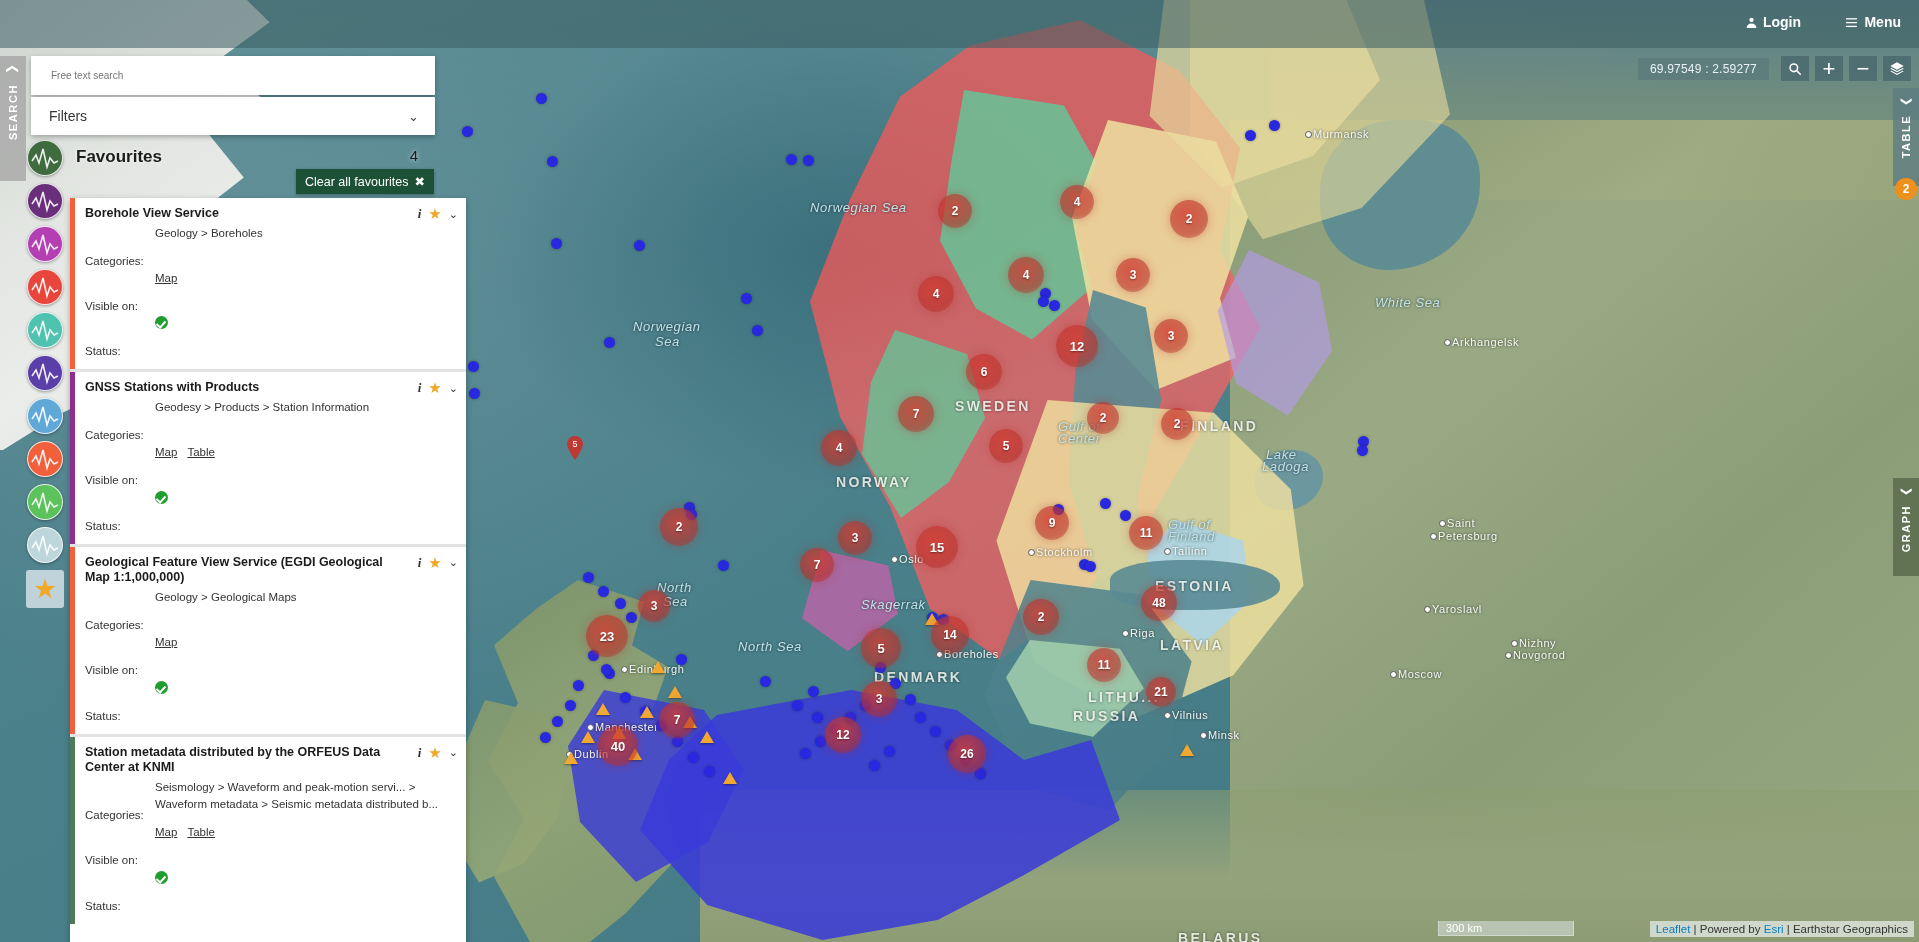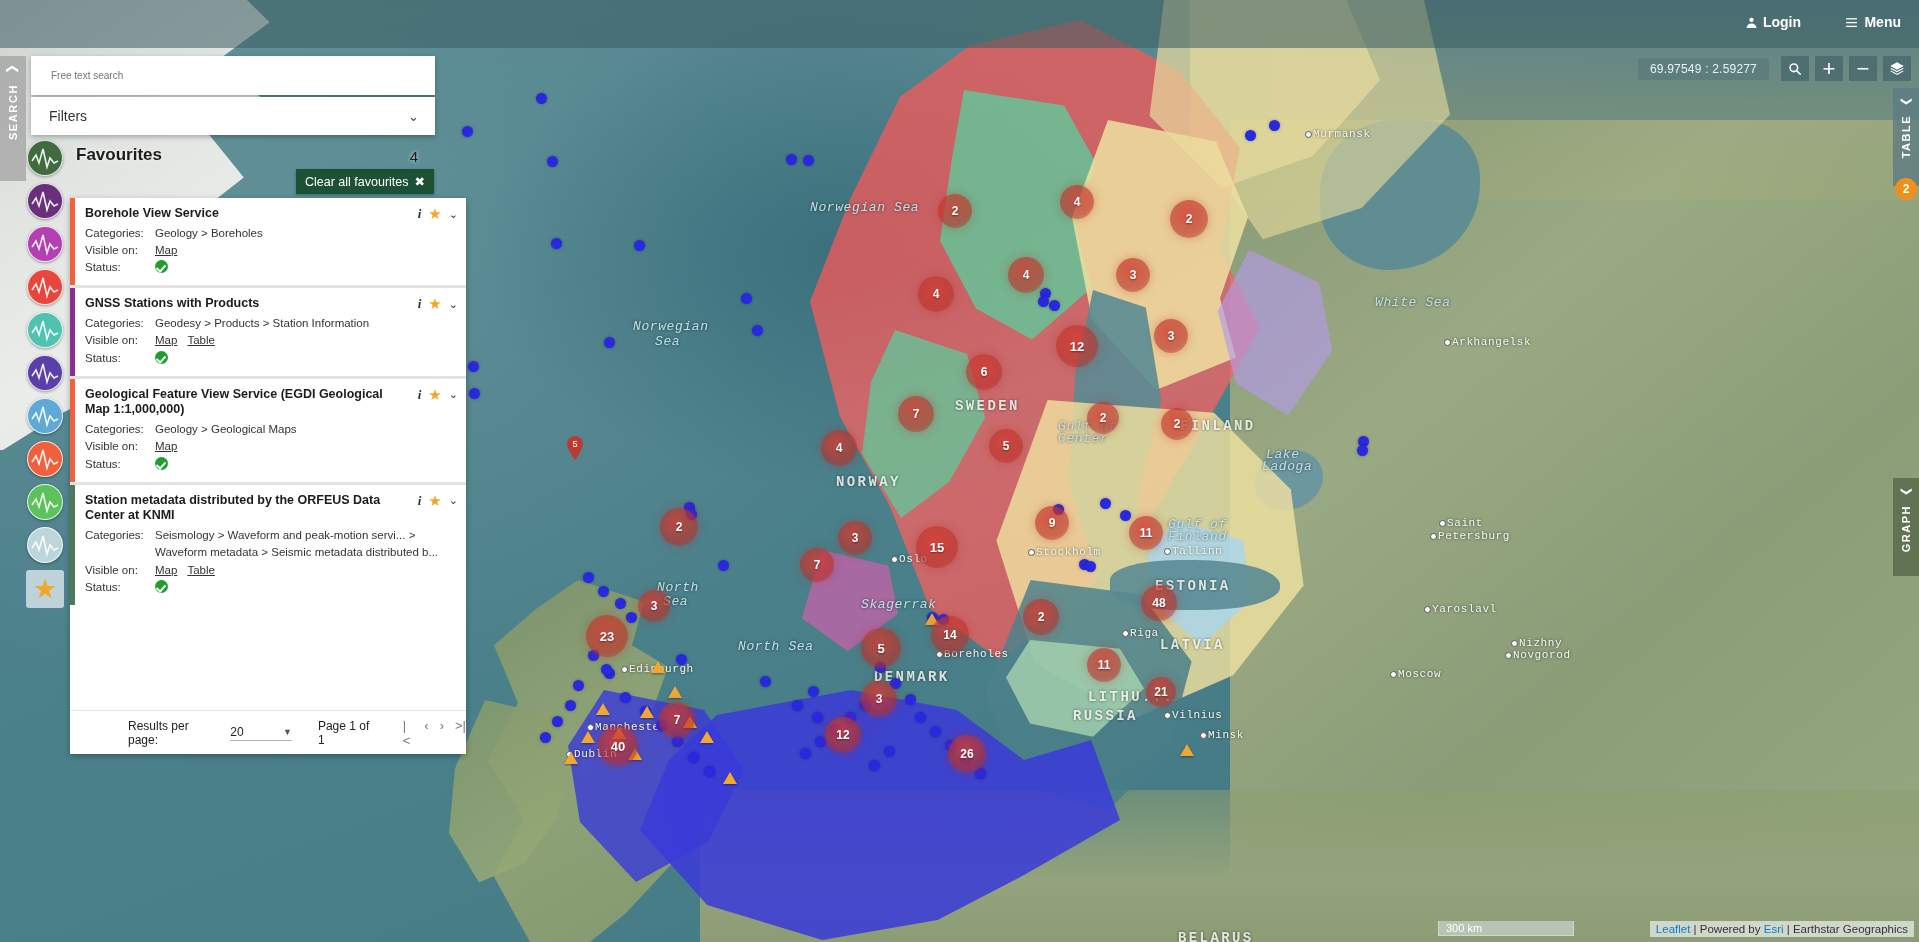--- a/index.html
+++ b/index.html
@@ -154,21 +154,21 @@
     background:#5a8b94;border-radius:40% 50% 45% 40%;opacity:.9;
   }
   .baltic{
     position:absolute;left:980px;top:580px;width:230px;height:240px;
     background:linear-gradient(150deg,#4f848e,#477c87);
     clip-path:polygon(22% 0%,70% 6%,92% 34%,82% 70%,56% 96%,20% 86%,2% 48%);
     opacity:.85;
   }
   
   .mlabel{position:absolute;color:#eef4f5;font-size:12px;letter-spacing:.6px;
-    text-shadow:0 0 3px rgba(0,0,0,.65);pointer-events:none;white-space:nowrap;font-family:Liberation Mono, monospace;}
+    text-shadow:0 0 3px rgba(0,0,0,.65);pointer-events:none;white-space:nowrap;}
   .mlabel.sea{color:#bfe2ea;font-style:italic;font-size:13px;}
   .mlabel.country{color:#f2f6f0;font-size:14px;letter-spacing:2.4px;font-weight:600;opacity:.85;}
   .mlabel.city{color:#f5f7f4;font-size:11px;}
   .city-dot{position:absolute;width:5px;height:5px;border-radius:50%;
     background:#fff;border:1px solid #555;}
   
   .cluster{
     position:absolute;border-radius:50%;
     background:radial-gradient(circle at 45% 38%, rgba(210,60,50,.82), rgba(185,45,38,.62) 62%, rgba(180,42,35,.30) 100%);
     color:#fff;display:flex;align-items:center;justify-content:center;
@@ -260,22 +260,22 @@
   }
   #filters{
     height:38px;display:flex;align-items:center;justify-content:space-between;
     padding:0 16px 0 18px;box-sizing:border-box;cursor:pointer;
   }
   #filters .ftxt{font-size:14px;color:#333;}
   #filters .fchev{font-size:13px;color:#444;}
   
   #fav-wrap{position:absolute;left:70px;top:135px;width:364px;z-index:41;}
   #fav-head{
-    display:flex;align-items:flex-end;justify-content:space-between;
-    padding:0 16px 0 6px;height:30px;
+    display:flex;align-items:flex-start;justify-content:space-between;
+    padding:12px 16px 0 6px;height:30px;
   }
   #fav-title{font-size:17px;font-weight:700;color:#1d1d1d;
     text-shadow:0 0 4px rgba(255,255,255,.75);}
   #fav-count{font-size:15px;color:#1d1d1d;font-weight:400;
     text-shadow:0 0 4px rgba(255,255,255,.75);}
   #clear-btn{
     position:absolute;right:0;top:34px;background:#1d5136;color:#fff;
     font-size:12.5px;padding:5px 9px;display:flex;align-items:center;gap:6px;
     cursor:pointer;box-shadow:0 1px 3px rgba(0,0,0,.3);
   }
@@ -287,21 +287,21 @@
     display:flex;border-bottom:3px solid #e3e3e3;position:relative;
   }
   .card:last-of-type{border-bottom:none;}
   .cbar{width:5px;flex:0 0 5px;}
   .cbody{flex:1;padding:8px 10px 9px 10px;position:relative;}
   .ctitle{
     font-size:12.5px;font-weight:700;color:#1b1b1b;line-height:1.25;
     padding-right:54px;margin-bottom:3px;
   }
   .crow{display:flex;font-size:11.5px;color:#333;line-height:1.5;}
-  .clabel{width:70px;flex:0 0 70px;color:#333;}
+  .clabel{width:70px;flex:0 0 70px;color:#333;margin-top:28px;}
   .cval{flex:1;color:#333;}
   .cval a{color:#333;text-decoration:underline;cursor:pointer;margin-right:10px;}
   .cactions{position:absolute;right:8px;top:7px;display:flex;align-items:center;gap:7px;}
   .ci{font-style:italic;font-weight:700;font-size:13px;color:#333;cursor:pointer;font-family:"Liberation Serif",serif;}
   .cstar{color:#f0a828;font-size:15px;cursor:pointer;}
   .cchev{color:#333;font-size:11px;cursor:pointer;}
   .ok{display:inline-block;width:13px;height:13px;border-radius:50%;
     background:#1f9d2f;position:relative;vertical-align:-2px;}
   .ok::after{
     content:"";position:absolute;left:3.4px;top:3px;width:4px;height:7px;

